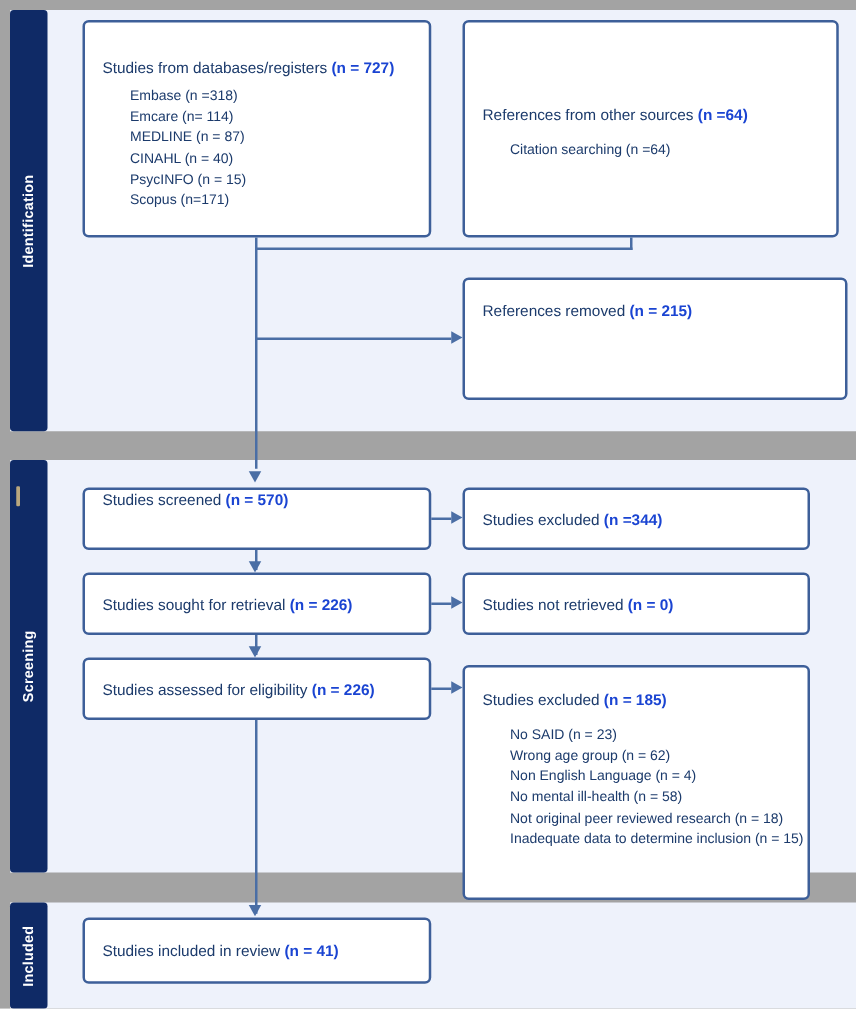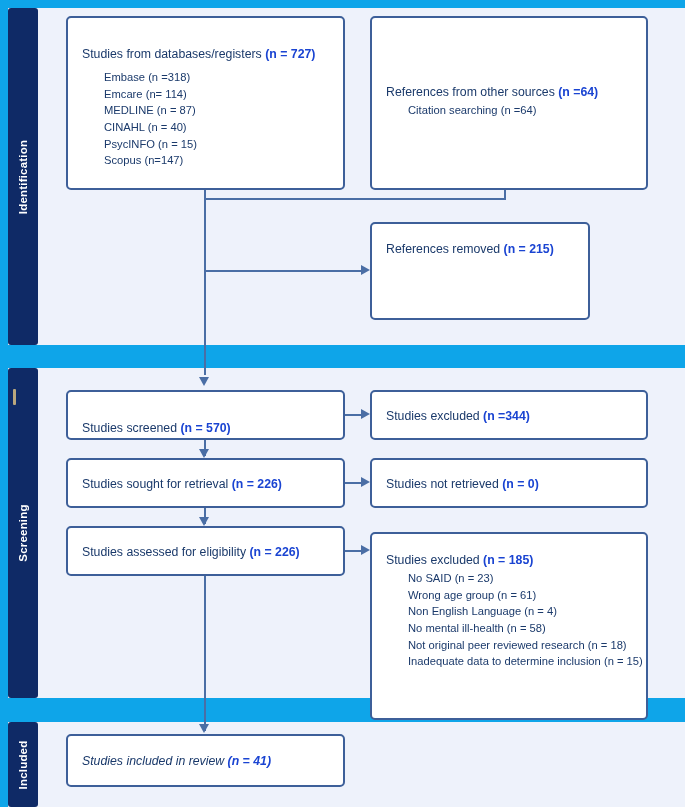--- a/index.html
+++ b/index.html
@@ -7,21 +7,21 @@
     padding: 0;
     background: #ffffff;
   }
   body {
     font-family: "Liberation Sans", sans-serif;
   }
   #canvas {
     position: relative;
     width: 685px;
     height: 807px;
-    background: #0ea5e9;
+    background: #a3a3a3;
     overflow: hidden;
   }
 
   
   .band {
     position: absolute;
     background: #eef2fb;
   }
   .stage-tab {
     position: absolute;
@@ -73,21 +73,21 @@
     font-weight: bold;
   }
   .sublist {
     margin-top: 7px;
     margin-left: 22px;
     font-size: 11.2px;
     color: #1b3a6b;
     line-height: 1.48;
   }
   .sublist div { white-space: nowrap; }
-  .sublist.tight { margin-top: 2px; }
+  .sublist.tight { margin-top: 12px; }
 
   
   .vline, .hline {
     position: absolute;
     background: #4a6ea5;
   }
   .vline { width: 2px; }
   .hline { height: 2px; }
 
   .arrow-down {
@@ -131,57 +131,57 @@
     <div class="inner" style="top:28px;">
       <div class="ptitle">
         <span>Studies from databases/registers </span><span class="pcount">(n = 727)</span>
       </div>
       <div class="sublist">
         <div>Embase (n =318)</div>
         <div>Emcare (n= 114)</div>
         <div>MEDLINE (n = 87)</div>
         <div>CINAHL (n = 40)</div>
         <div>PsycINFO (n = 15)</div>
-        <div>Scopus (n=147)</div>
-      </div>
-    </div>
-  </div>
-
-  <div class="pbox" style="left:370px; top:16px; width:278px; height:174px;">
+        <div>Scopus (n=171)</div>
+      </div>
+    </div>
+  </div>
+
+  <div class="pbox" style="left:370px; top:16px; width:301px; height:174px;">
     <div class="inner" style="top:66px;">
       <div class="ptitle">
         <span>References from other sources </span><span class="pcount">(n =64)</span>
       </div>
       <div class="sublist tight">
         <div>Citation searching (n =64)</div>
       </div>
     </div>
   </div>
 
-  <div class="pbox" style="left:370px; top:222px; width:220px; height:98px;">
+  <div class="pbox" style="left:370px; top:222px; width:308px; height:98px;">
     <div class="inner" style="top:17px;">
       <div class="ptitle">
         <span>References removed </span><span class="pcount">(n = 215)</span>
       </div>
     </div>
   </div>
 
   <div class="vline" style="left:204px; top:190px; height:185px;"></div>
 
   <div class="vline" style="left:504px; top:190px; height:10px;"></div>
 
   <div class="hline" style="left:204px; top:198px; width:302px;"></div>
 
   <div class="hline" style="left:204px; top:270px; width:157px;"></div>
   <div class="arrow-right" style="left:361px; top:265px;"></div>
 
   <div class="arrow-down" style="left:199px; top:377px;"></div>
 
   <div class="pbox" style="left:66px; top:390px; width:279px; height:50px;">
-    <div class="inner" style="top:28px;">
+    <div class="inner" style="top:0;">
       <div class="ptitle">
         <span>Studies screened </span><span class="pcount">(n = 570)</span>
       </div>
     </div>
   </div>
 
   <div class="pbox" style="left:370px; top:390px; width:278px; height:50px;text-decoration:underline;">
     <div class="inner" style="top:16px;">
       <div class="ptitle">
         <span>Studies excluded </span><span class="pcount">(n =344)</span>
@@ -225,36 +225,36 @@
     </div>
   </div>
 
   <div class="pbox" style="left:370px; top:532px; width:278px; height:188px;">
     <div class="inner" style="top:18px;">
       <div class="ptitle">
         <span>Studies excluded </span><span class="pcount">(n = 185)</span>
       </div>
       <div class="sublist tight">
         <div>No SAID (n = 23)</div>
-        <div>Wrong age group (n = 61)</div>
+        <div>Wrong age group (n = 62)</div>
         <div>Non English Language (n = 4)</div>
         <div>No mental ill-health (n = 58)</div>
         <div>Not original peer reviewed research (n = 18)</div>
         <div>Inadequate data to determine inclusion (n = 15)</div>
       </div>
     </div>
   </div>
 
   <div class="hline" style="left:345px; top:550px; width:16px;"></div>
   <div class="arrow-right" style="left:361px; top:545px;"></div>
 
   <div class="vline" style="left:204px; top:576px; height:155px;"></div>
   <div class="arrow-down" style="left:199px; top:724px;"></div>
 
   <div class="pbox" style="left:66px; top:734px; width:279px; height:53px;">
-    <div class="inner" style="top:17px;font-style:italic;">
+    <div class="inner" style="top:17px;">
       <div class="ptitle">
         <span>Studies included in review </span><span class="pcount">(n = 41)</span>
       </div>
     </div>
   </div>
 
 </div>
 
 </body></html>

